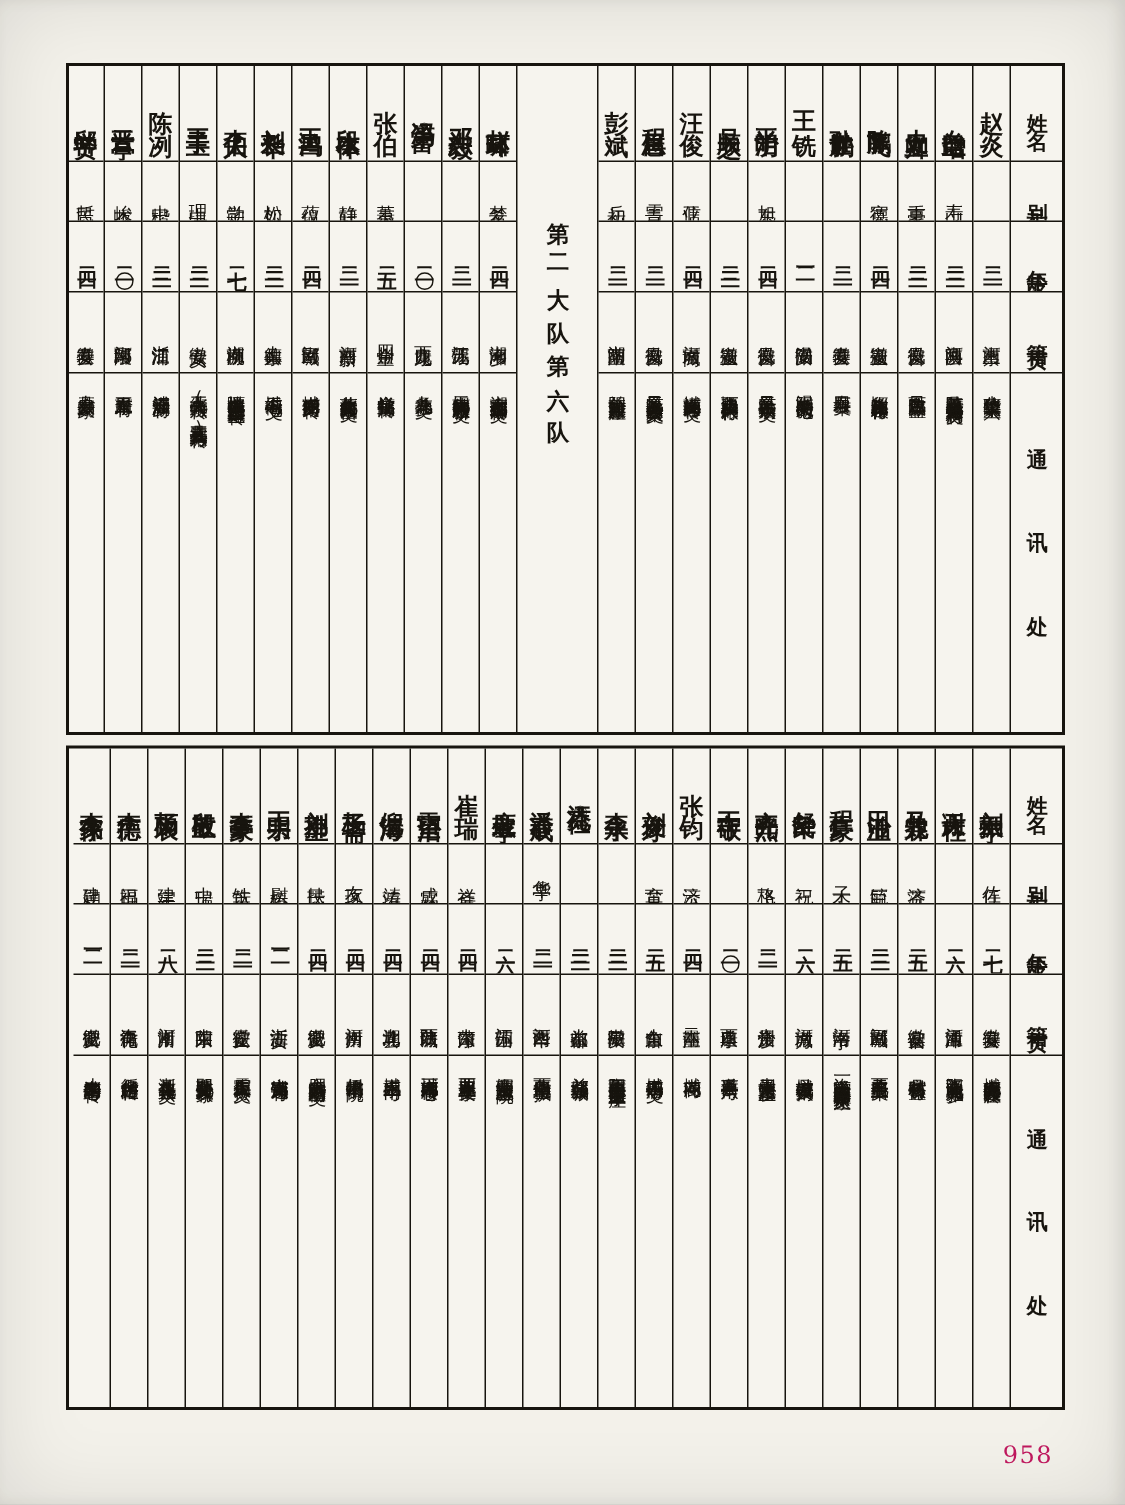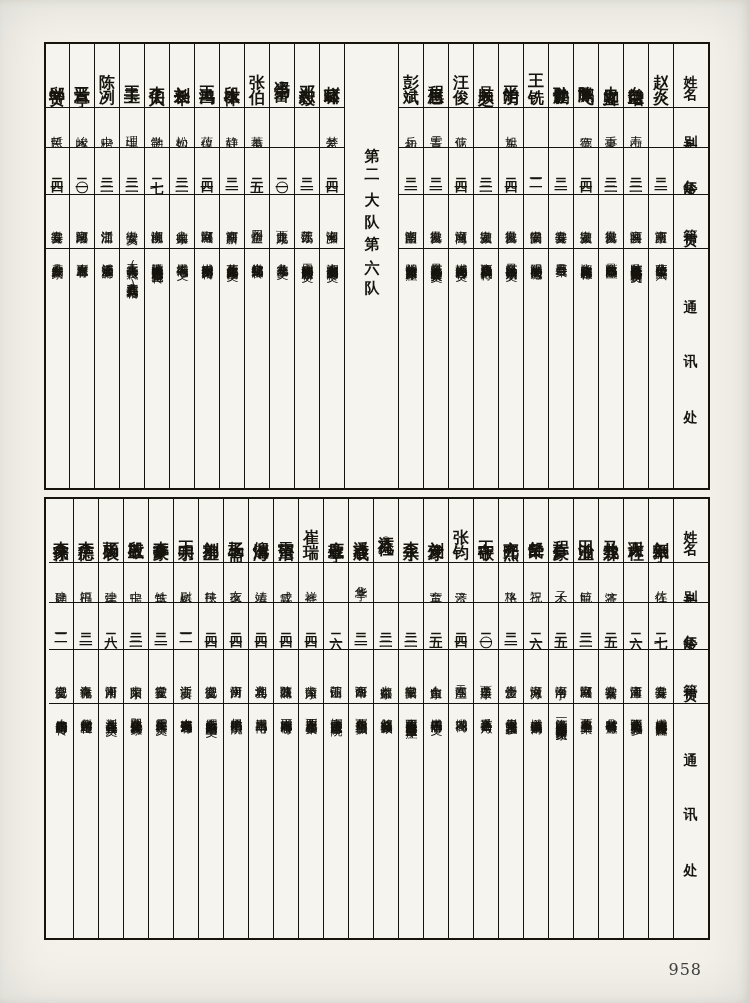--- a/index.html
+++ b/index.html
@@ -73,21 +73,21 @@
   .cell-hdr-addr{align-items:center;}
   
   .divider-cell{
     flex:1;display:flex;justify-content:center;align-items:flex-start;
     padding-top:92px;box-sizing:border-box;
   }
   .divider-text{font-size:15px;font-weight:600;letter-spacing:22px;}
   .page-number{
     position:absolute;right:48px;bottom:24px;
     font-family:"DejaVu Serif", serif;
-    font-size:16px;color:#404040;letter-spacing:1px;text-align:center;
+    font-size:16px;color:#be185d;letter-spacing:1px;text-align:center;
   }
 </style>
 </head>
 <body>
 
 <div class="page">
   <div class="tables-wrap">
     <div class="dir-table top" id="table-0">
         <div class="col header">
           <div class="cell cell-name">

